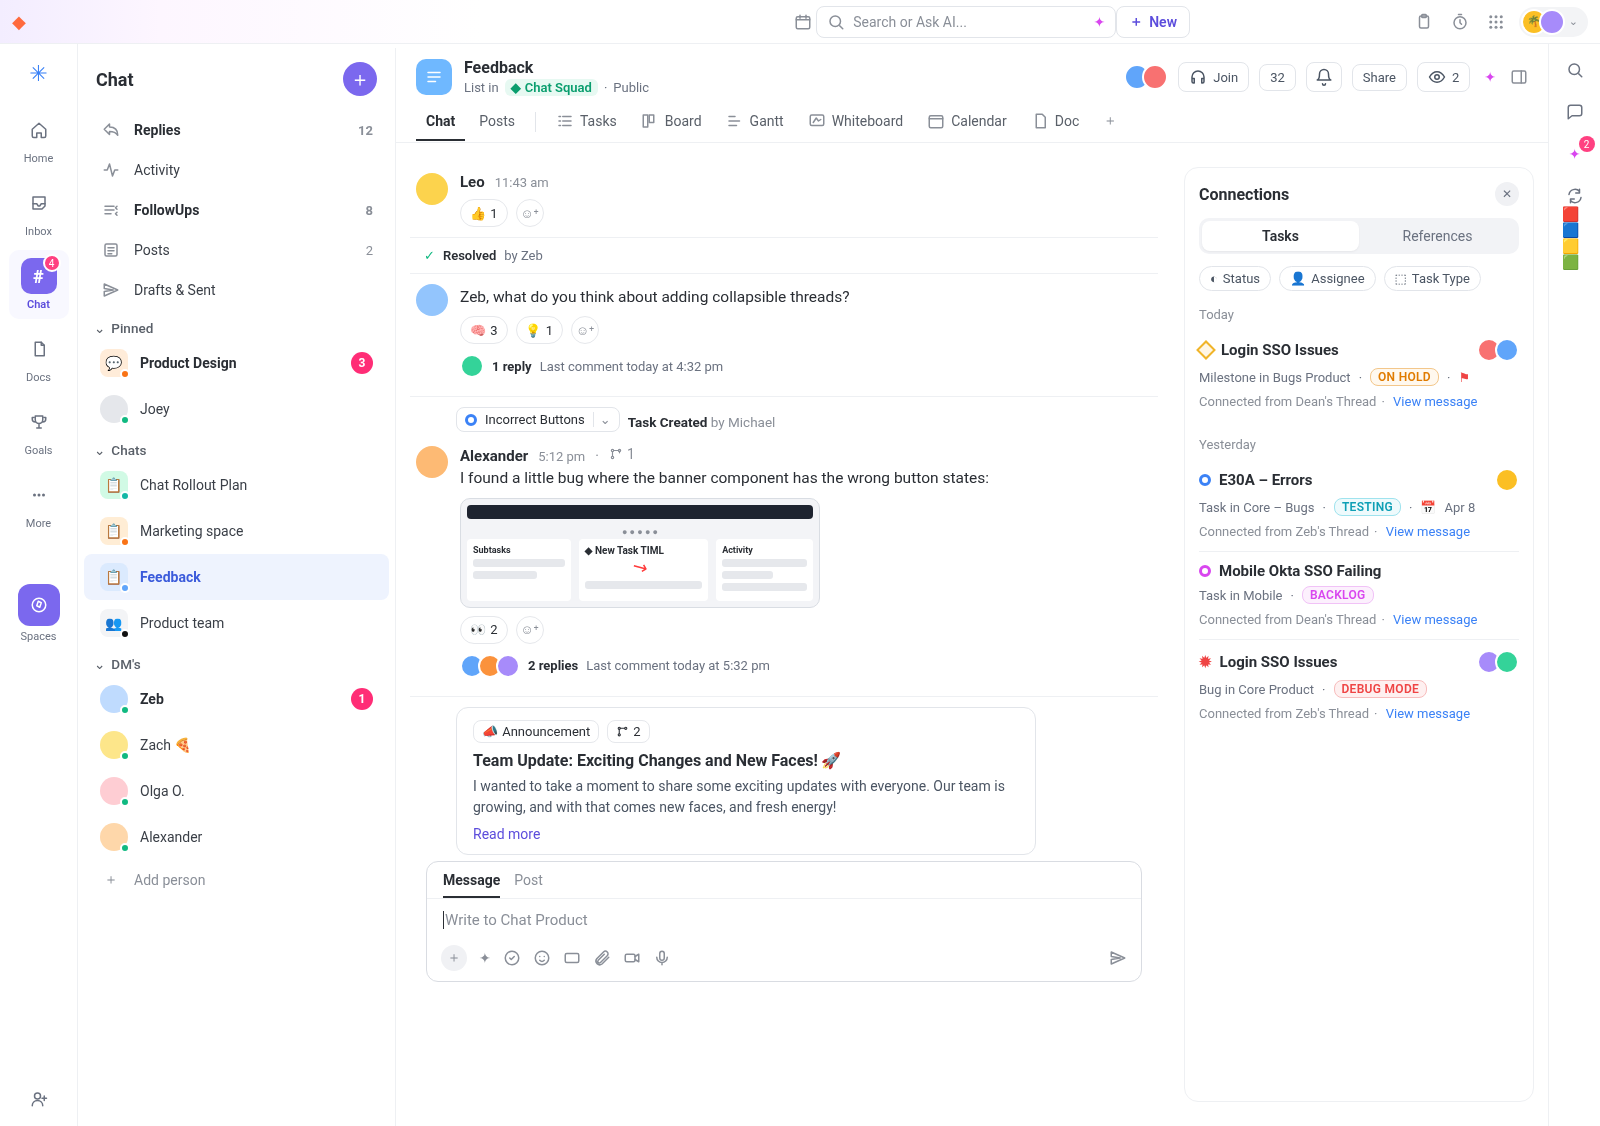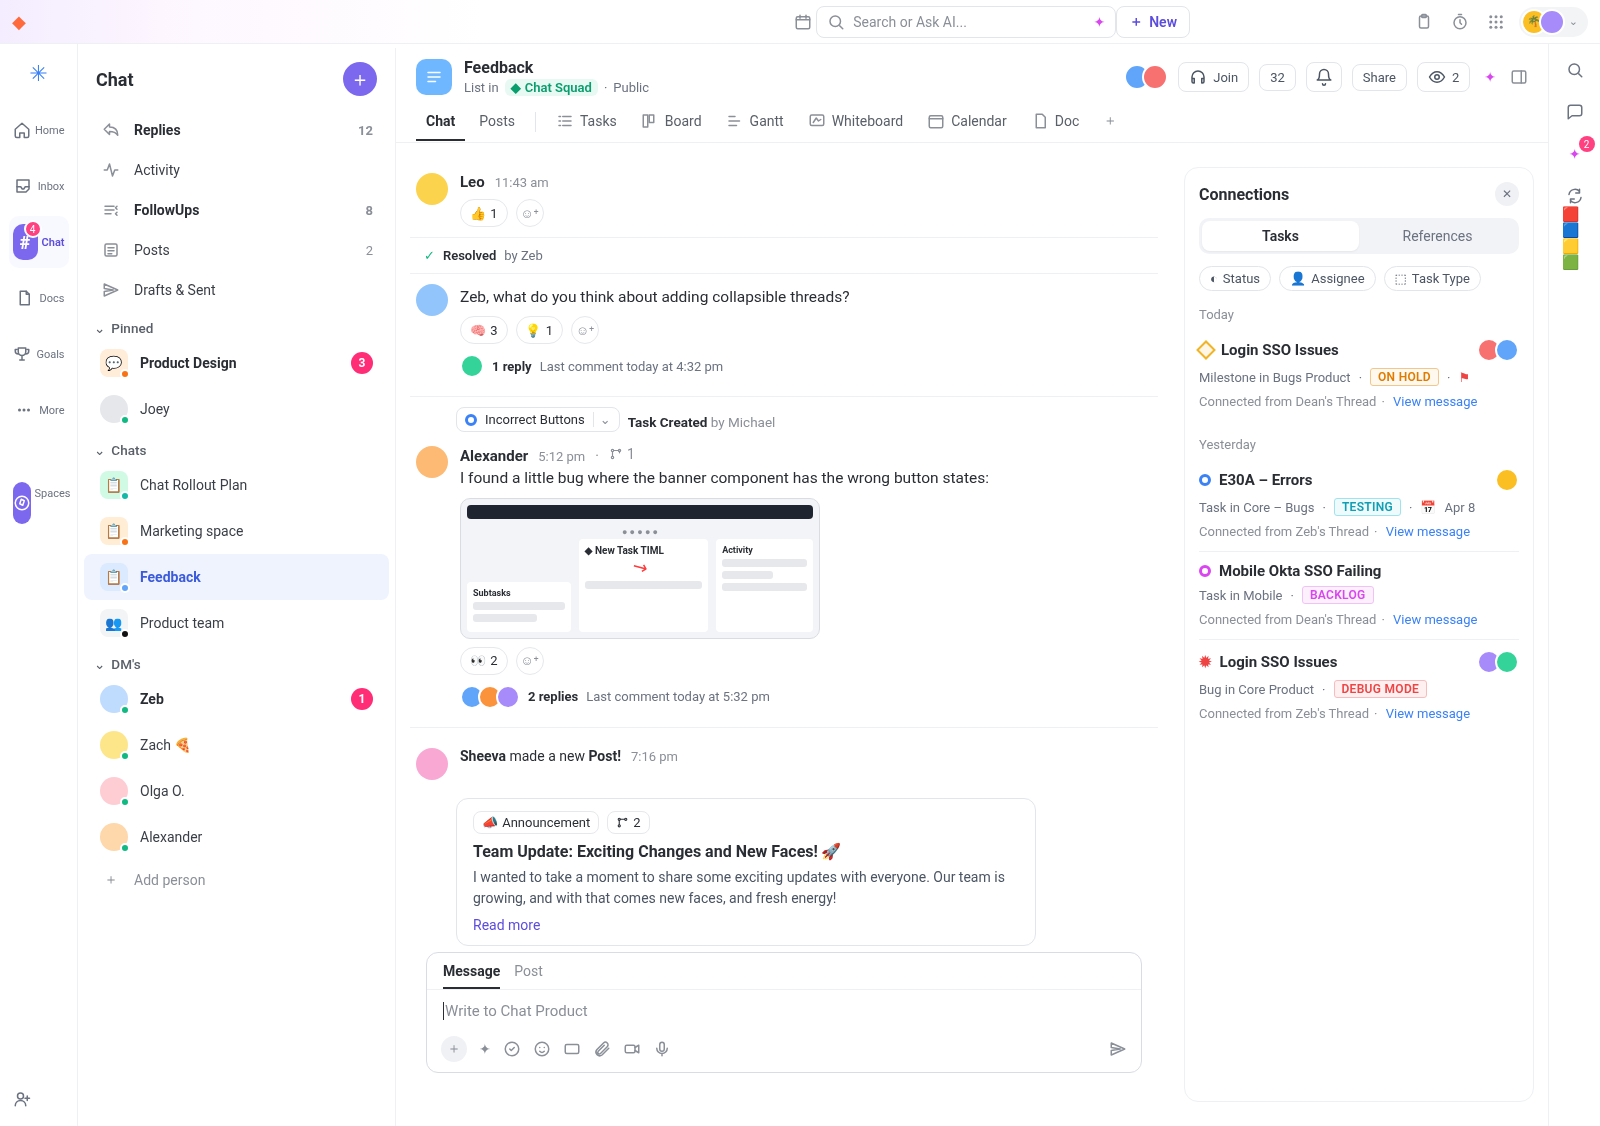--- a/index.html
+++ b/index.html
@@ -49,21 +49,21 @@
   display: flex; height: calc(100% - 44px);
 }
 
 
 .nav-rail {
   width: 78px; border-right: 1px solid #eef0f3;
   display: flex; flex-direction: column; align-items: center;
   padding-top: 10px; gap: 4px;
 }
 .nav-item {
-  display: flex; flex-direction: row; align-items: center; gap: 4px;
+  display: flex; flex-direction: column; align-items: center; gap: 4px;
   padding: 8px 4px; width: 60px; border-radius: 10px; cursor: pointer;
   color: #6b7280; font-size: 11px;
 }
 .nav-item.active { background: #f8f8ff; }
 .nav-icon-box { width: 36px; height: 36px; border-radius: 10px; display: flex; align-items: center; justify-content: center; position: relative;}
 .nav-item.chat .nav-icon-box { background: #7b68ee; color: #fff; }
 .nav-badge {
   position: absolute; top: -4px; right: -4px; min-width: 18px; height: 18px;
   background: #ff4081; color: #fff; font-size: 10px; border-radius: 9px;
   display: flex; align-items: center; justify-content: center; padding: 0 4px;
@@ -215,21 +215,21 @@
 .conn-group-label { font-size:13px; color:#8a8f98; margin:16px 0 6px; }
 .conn-item { padding:10px 0 12px; }
 .conn-item + .conn-item { border-top:1px solid #eef0f3; }
 .conn-title { display:flex; align-items:center; gap:8px; font-weight:700; font-size:15px; }
 .conn-title .diam { width:14px;height:14px; transform:rotate(45deg); border:2px solid #f0b429; background:#fff6e5; }
 .conn-title .circ { width:12px;height:12px;border-radius:50%;border:3px solid #3b82f6; }
 .conn-title .circp { width:12px;height:12px;border-radius:50%;border:3px solid #d946ef; }
 .conn-title .bug { color:#ef4444;font-weight:900; }
 .conn-title .avs { margin-left:auto; display:flex; }
 .conn-sub { display:flex; align-items:center; gap:8px; margin-top:6px; font-size:13px; color:#6b7280; flex-wrap:wrap;}
-.status-chip { border:1px solid; border-radius:3px; padding:1px 7px; font-size:12px; font-weight:600; letter-spacing:.3px;}
+.status-chip { border:1px solid; border-radius:8px; padding:1px 7px; font-size:12px; font-weight:600; letter-spacing:.3px;}
 .chip-hold { color:#e07b00; border-color:#f3c78b; background:#fff8ee;}
 .chip-test { color:#0e9fb5; border-color:#9fe3ee; background:#eefafc;}
 .chip-back { color:#d946ef; border-color:#f1c2f7; background:#fcf0fd;}
 .chip-debug { color:#ef4444; border-color:#f8bcbc; background:#fef0f0;}
 .flag { color:#ef4444; }
 .conn-foot { margin-top:8px; font-size:13px; color:#8a8f98; }
 .conn-foot a { color:#3b82f6; text-decoration:none; }
 .conn-foot .sep { margin:0 5px; }
 
 
@@ -705,21 +705,21 @@
                     <path d="M6 8v8M8 6h8a2 2 0 0 1 2 2v2"></path>
                   </svg>
                 <span>1</span>
               </span>
             </div>
             <div class="msg-text">I found a little bug where the banner component has the wrong button states:</div>
             <div class="msg-image">
               <div class="bar"></div>
               <div style="text-align:center;font-size:9px;color:#8a8f98;padding:2px 0;">● ● ● ● ●</div>
               <div class="row">
-                <div class="col" style="flex:0 0 30%;margin-top:43px;">
+                <div class="col" style="flex:0 0 30%;">
                   <div style="font-size:9px;font-weight:700;">Subtasks</div>
                   <div class="line"></div>
                     <div class="line" style="width:70%;"></div>
                 </div>
                 <div class="col">
                   <div style="font-size:10px;font-weight:700;">◆ New Task TIML</div>
                   <span class="arrow">↘</span>
                   <div class="line"></div>
                 </div>
                 <div class="col" style="flex:0 0 28%;">
@@ -744,29 +744,20 @@
                   <div class="tav" style="background:#a78bfa;"></div>
                 </div>
               <b>2 replies</b>
               <span>Last comment today at 5:32 pm</span>
             </div>
           </div>
         </div>
 
         <div style="border-top:1px solid #eef0f3;margin:8px 0 10px;"></div>
 
-        <div class="msg">
-          <div class="msg-av" style="background:#f9a8d4;"></div>
-          <div class="msg-body">
-            <div class="msg-head">
-              <span><b>Sheeva</b> <span>made a new</span> <b>Post!</b></span>
-              <span class="msg-time">7:16 pm</span>
-            </div>
-          </div>
-        </div>
         <div class="post-card">
           <div class="post-tags">
             <span class="post-tag">
                 <span style="color:#ef4444;">📣</span>
                 <span>Announcement</span>
               </span>
             <span class="post-tag">
                 <svg class="ic" viewBox="0 0 24 24" style="width:13px;height:13px;">
                   <circle cx="6" cy="6" r="2"></circle>
                   <circle cx="6" cy="18" r="2"></circle>

